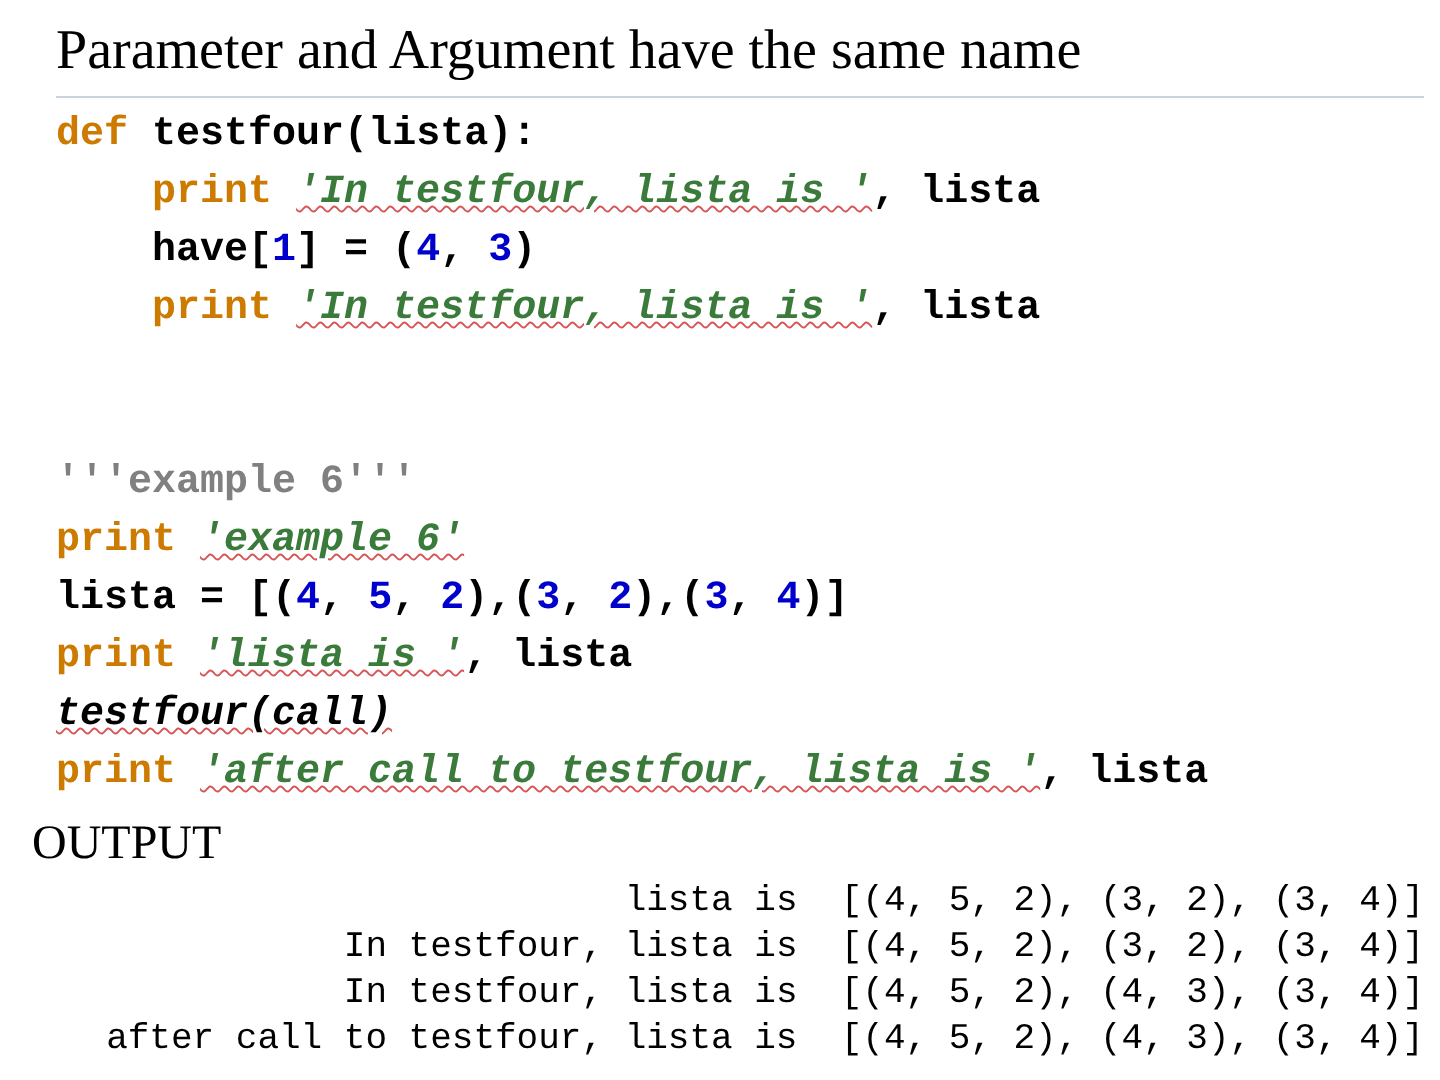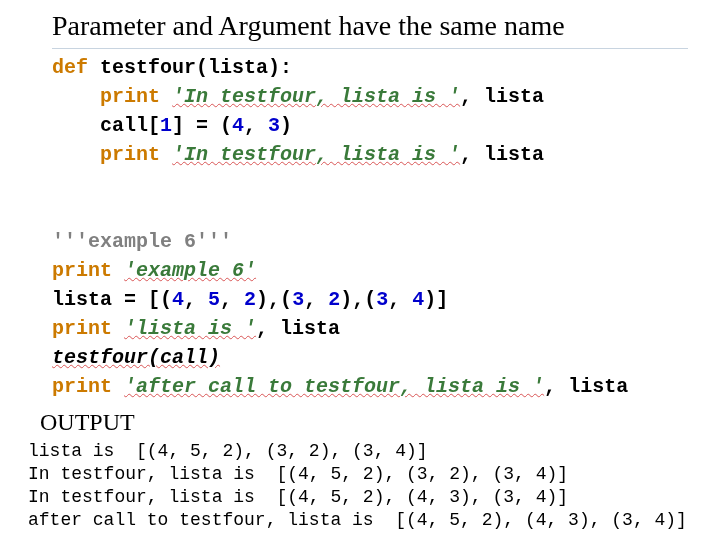--- a/index.html
+++ b/index.html
@@ -9,21 +9,21 @@
     height: 540px;
     background: #fff;
     font-family: Georgia, 'Times New Roman', serif;
     overflow: hidden;
   }
   .slide {
     width: 720px;
     height: 540px;
     position: relative;
     box-sizing: border-box;
-    padding: 10px 32px;
+    padding: 10px 8px;
   }
   .title {
     font-size: 28px;
     font-family: 'Times New Roman', Times, serif;
     color: #000;
     margin: 0 0 6px 20px;
   }
   .code {
     font-family: Consolas, 'Courier New', monospace;
     font-size: 20px;
@@ -52,32 +52,33 @@
     font-family: 'Times New Roman', Times, serif;
     margin: 8px 0 4px 8px;
   }
   .output {
     font-family: Consolas, 'Courier New', monospace;
     font-size: 18px;
     line-height: 1.28;
     white-space: pre;
     color: #000;
     margin-left: -4px;
+    text-align: right;
   }
 </style>
 </head>
 <body>
 
 <div class="slide">
 
   <div class="title">Parameter and Argument have the same name</div>
 
   <div class="code"><span class="kw">def</span> <span class="id">testfour</span>(<span class="id">lista</span>):
     <span class="kw">print</span> <span class="str underdot">'In testfour, lista is '</span>, <span class="id">lista</span>
-    <span class="id">call[</span><span class="num">1</span><span class="id">] = (</span><span class="num">4</span>, <span class="num">3</span><span class="id">)</span>
+    <span class="id">have[</span><span class="num">1</span><span class="id">] = (</span><span class="num">4</span>, <span class="num">3</span><span class="id">)</span>
     <span class="kw">print</span> <span class="str underdot">'In testfour, lista is '</span>, <span class="id">lista</span>
 
 
 <span class="doc">'''example 6'''</span>
 <span class="kw">print</span> <span class="str underdot">'example 6'</span>
 <span class="id">lista = [(</span><span class="num">4</span>, <span class="num">5</span>, <span class="num">2</span><span class="id">),(</span><span class="num">3</span>, <span class="num">2</span><span class="id">),(</span><span class="num">3</span>, <span class="num">4</span><span class="id">)]</span>
 <span class="kw">print</span> <span class="str underdot">'lista is '</span>, <span class="id">lista</span>
 <span class="id underdot">testfour(call)</span>
 <span class="kw">print</span> <span class="str underdot">'after call to testfour, lista is '</span>, <span class="id">lista</span></div>
 

